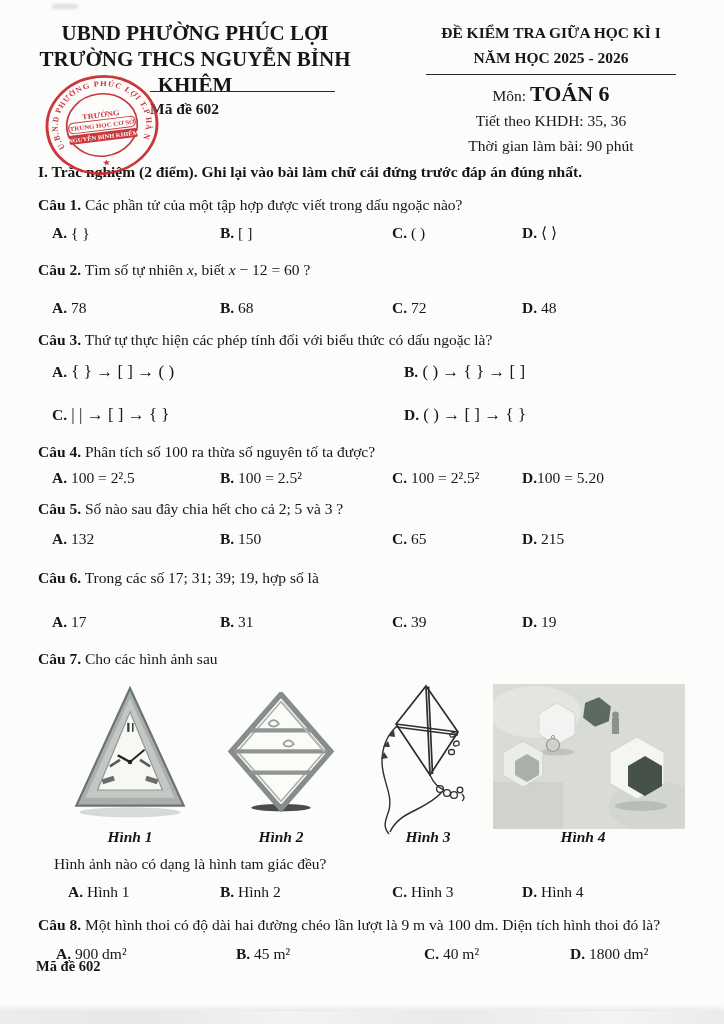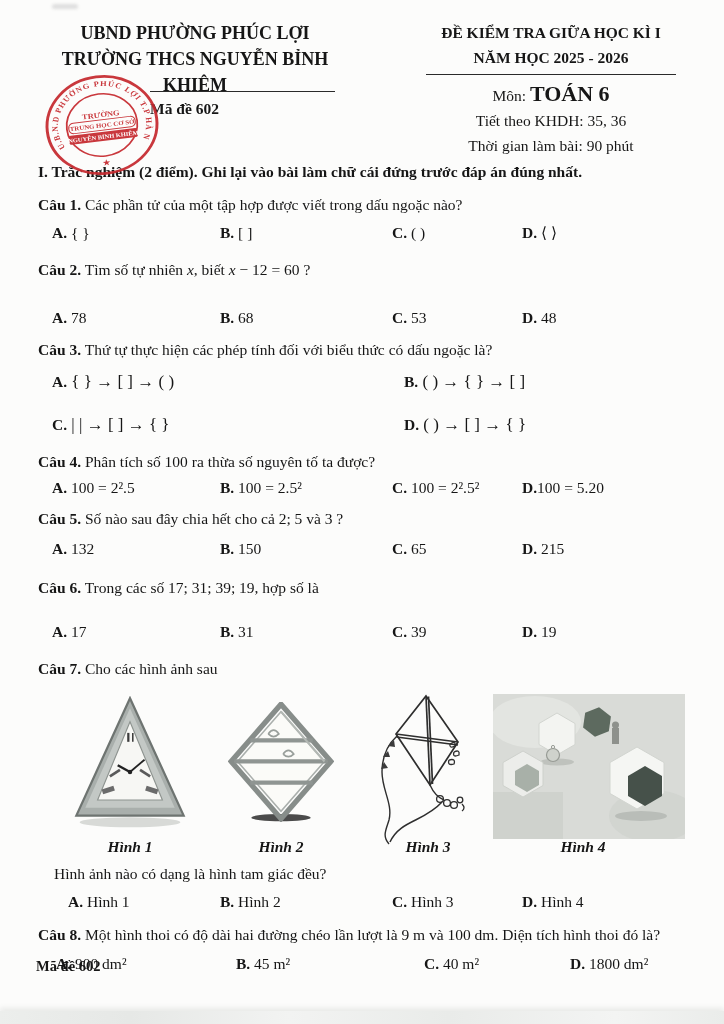--- a/index.html
+++ b/index.html
@@ -5,21 +5,21 @@
   html,body{margin:0;padding:0;}
   body{
     width:724px;height:1024px;position:relative;overflow:hidden;
     background:#fcfcfb;color:#161616;
     font-family:"Liberation Serif","DejaVu Serif",serif;
     font-size:15.5px;line-height:22px;
   }
   .it{font-style:italic}
   
   .hdr-left{position:absolute;left:30px;top:20px;width:330px;text-align:center;
-    font-weight:bold;font-size:18px;line-height:26px;}
+    font-weight:bold;font-size:21px;line-height:26px;}
   .hdr-rule-left{position:absolute;left:150px;top:91px;width:185px;border-top:1.6px solid #2a2a2a;}
   .code-top{position:absolute;left:150px;top:98px;font-weight:bold;font-size:15.5px;}
   .hdr-right{position:absolute;left:398px;top:20px;width:306px;text-align:center;
     font-size:15.5px;line-height:25px;}
   .hdr-right .t{font-weight:bold;}
   .hdr-rule-right{width:250px;border-top:1.7px solid #2a2a2a;margin:4px auto 6px auto;}
   .subject-line b{font-size:22px;}
   
   .stamp{position:absolute;left:42px;top:66px;width:120px;height:118px;
     transform:rotate(-7deg) scaleY(.88);transform-origin:50% 50%;opacity:.93;z-index:5;}
@@ -71,24 +71,24 @@
 
   <div class="q" style="margin-top:11px"><span class="qlabel">Câu 1.</span> <span>Các phần tử của một tập hợp được viết trong dấu ngoặc nào?</span></div>
   <div class="opts" style="margin-top:6px">
     <span><span class="ok">A.</span> <span>{ }</span></span>
     <span><span class="ok">B.</span> <span>[ ]</span></span>
     <span><span class="ok">C.</span> <span>( )</span></span>
     <span><span class="ok">D.</span> <span>⟨ ⟩</span></span>
   </div>
 
   <div class="q" style="margin-top:15px"><span class="qlabel">Câu 2.</span> <span><span>Tìm số tự nhiên </span><span class="it">x</span><span>, biết </span><span class="it">x</span><span> − 12 = 60 ?</span></span></div>
-  <div class="opts" style="margin-top:26px">
+  <div class="opts" style="margin-top:16px">
     <span><span class="ok">A.</span> <span>78</span></span>
     <span><span class="ok">B.</span> <span>68</span></span>
-    <span><span class="ok">C.</span> <span>53</span></span>
+    <span><span class="ok">C.</span> <span>72</span></span>
     <span><span class="ok">D.</span> <span>48</span></span>
   </div>
 
   <div class="q" style="margin-top:10px"><span class="qlabel">Câu 3.</span> <span>Thứ tự thực hiện các phép tính đối với biểu thức có dấu ngoặc là?</span></div>
   <div class="opts2" style="margin-top:8px">
     <span><span class="ok" style="font-size:15.5px">A.</span> <span>{ } → [ ] → ( )</span></span>
     <span><span class="ok" style="font-size:15.5px">B.</span> <span>( ) → { } → [ ]</span></span>
     <span><span class="ok" style="font-size:15.5px">C.</span> <span>| | → [ ] → { }</span></span>
     <span><span class="ok" style="font-size:15.5px">D.</span> <span>( ) → [ ] → { }</span></span>
   </div>

